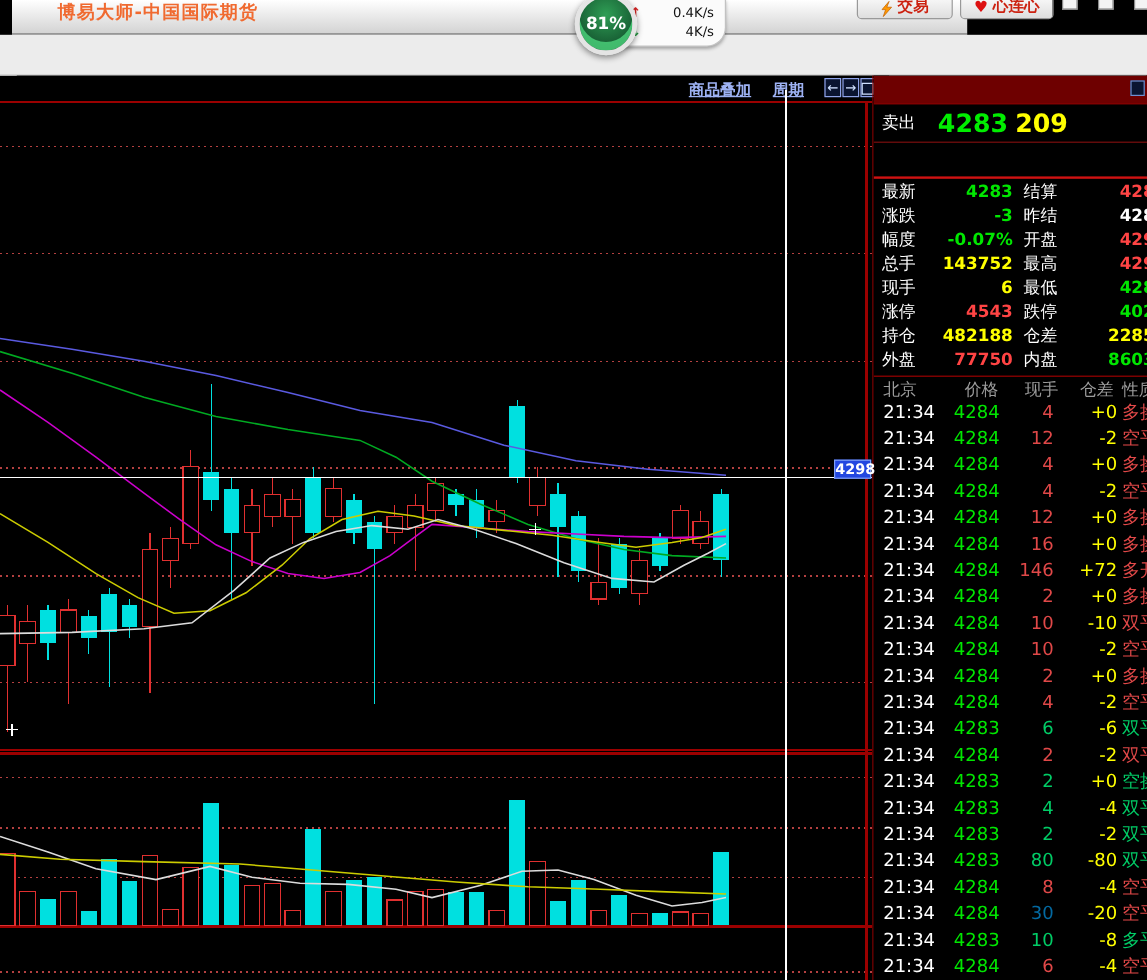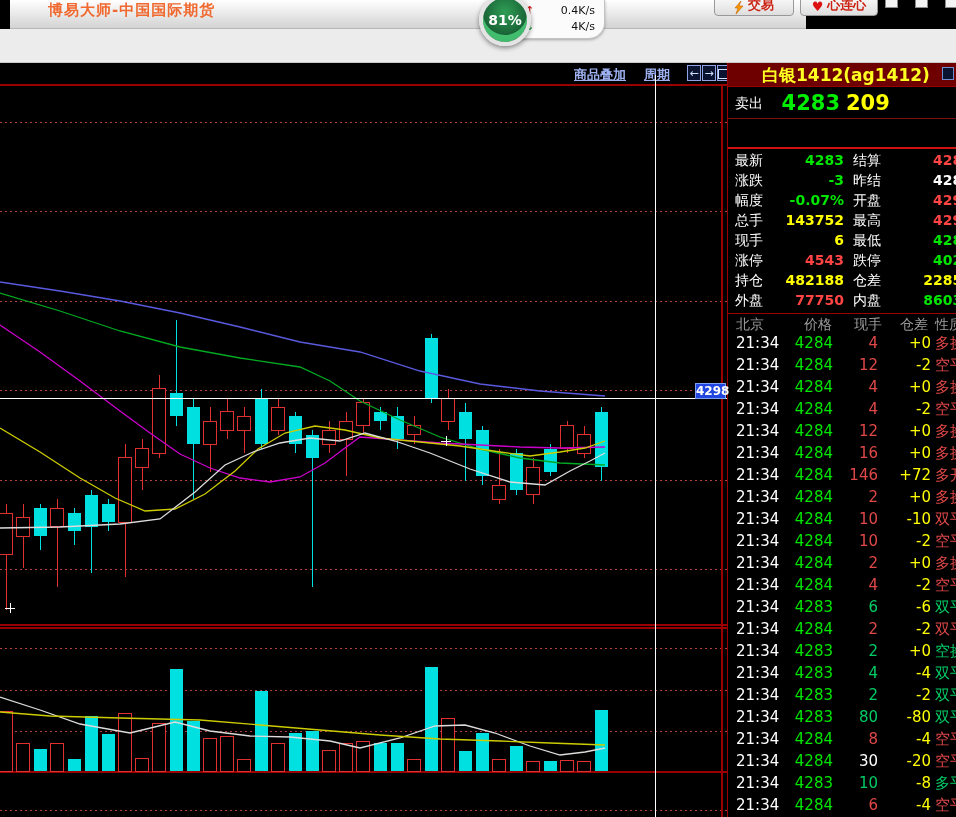--- a/index.html
+++ b/index.html
@@ -240,21 +240,20 @@
     <line x1="446" y1="436" x2="446" y2="446" stroke="#fff" stroke-width="1" shape-rendering="crispEdges"></line>
     <line x1="655" y1="75" x2="655" y2="817" stroke="#ffffff" stroke-width="1" shape-rendering="crispEdges"></line>
     <line x1="0" y1="398" x2="727" y2="398" stroke="#ffffff" stroke-width="1" shape-rendering="crispEdges"></line>
   </svg>
 <div class="price-tag">4298</div>
 <div class="vline" style="left:727px;"></div>
 <div class="vline" style="left:955px;"></div>
 
 <div class="panel">
   <div class="p-header">
-    <span class="p-title">白银1412(ag1412)</span>
     <span class="p-hicon"></span>
   </div>
   <div class="hl" style="top:23px;"></div>
   <div class="q-row" style="top:25px;">
     <span class="q-label">卖出</span>
     <span class="q-price">4283</span>
     <span class="q-qty">209</span>
   </div>
   <div class="hl" style="top:55px;background:#7a0e0e;"></div>
   <div class="hl" style="top:84px;height:2px;background:#cf1212;"></div>
@@ -446,21 +445,21 @@
       <div class="t-row" style="top: 665px;">
         <span class="t-time">21:34</span>
         <span class="t-price" style="color: rgb(0, 230, 0);">4284</span>
         <span class="t-lots" style="color: rgb(224, 72, 72);">8</span>
         <span class="t-diff">-4</span>
         <span class="t-nat" style="color: rgb(224, 72, 72);">空平</span>
       </div>
       <div class="t-row" style="top: 687px;">
         <span class="t-time">21:34</span>
         <span class="t-price" style="color: rgb(0, 230, 0);">4284</span>
-        <span class="t-lots" style="color: #ffffff;">30</span>
+        <span class="t-lots" style="color: #0369a1;">30</span>
         <span class="t-diff">-20</span>
         <span class="t-nat" style="color: rgb(224, 72, 72);">空平</span>
       </div>
       <div class="t-row" style="top: 709px;">
         <span class="t-time">21:34</span>
         <span class="t-price" style="color: rgb(0, 230, 0);">4283</span>
         <span class="t-lots" style="color: rgb(0, 204, 102);">10</span>
         <span class="t-diff">-8</span>
         <span class="t-nat" style="color: rgb(0, 204, 102);">多平</span>
       </div>

